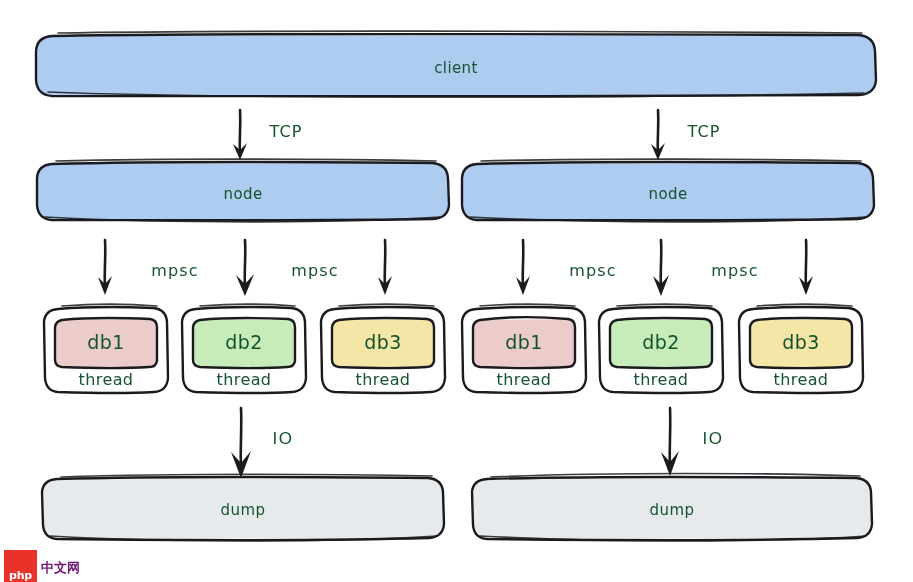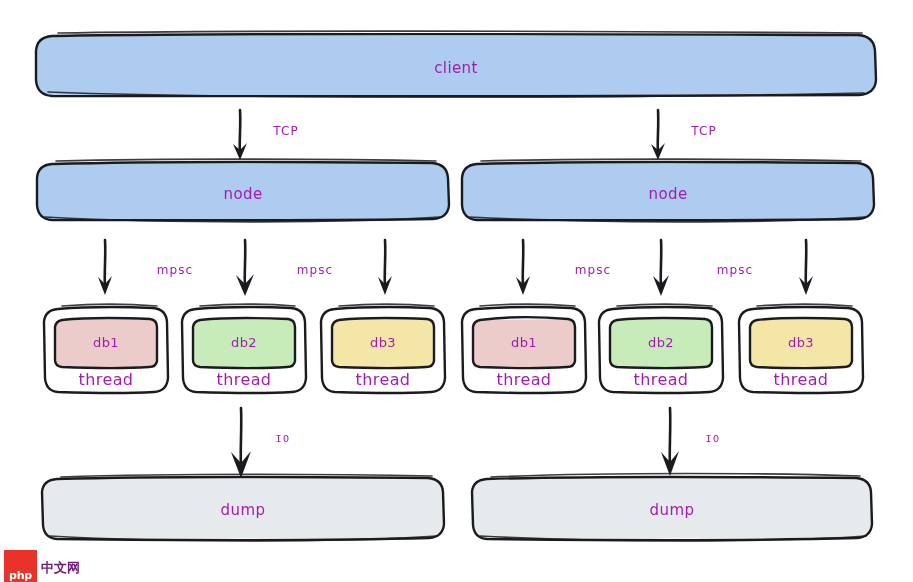--- a/index.html
+++ b/index.html
@@ -20,45 +20,45 @@
   }
   #sketch {
     position: absolute;
     left: 0;
     top: 0;
     width: 913px;
     height: 582px;
   }
   .lbl {
     position: absolute;
-    color: #a21caf;
+    color: #14532d;
     font-family: "DejaVu Sans", sans-serif;
     white-space: nowrap;
     transform: translate(-50%, -50%);
     text-align: center;
     pointer-events: none;
     letter-spacing: 0.4px;
   }
   .lbl-node {
     font-size: 15px;
   }
   .lbl-db {
-    font-size: 13px;
+    font-size: 19px;
   }
   .lbl-thread {
     font-size: 16px;
   }
   .lbl-edge {
-    font-size: 12px;
+    font-size: 16px;
     letter-spacing: 1.1px;
   }
   .lbl-edge-io {
-    font-size: 10px;
+    font-size: 17px;
     letter-spacing: 1.6px;
-    font-family: Liberation Mono, monospace;
+    font-family: Liberation Sans, sans-serif;
     text-align: right;
   }
   
   #watermark {
     position: absolute;
     left: 4px;
     top: 558px;
     display: flex;
     align-items: center;
     gap: 4px;

